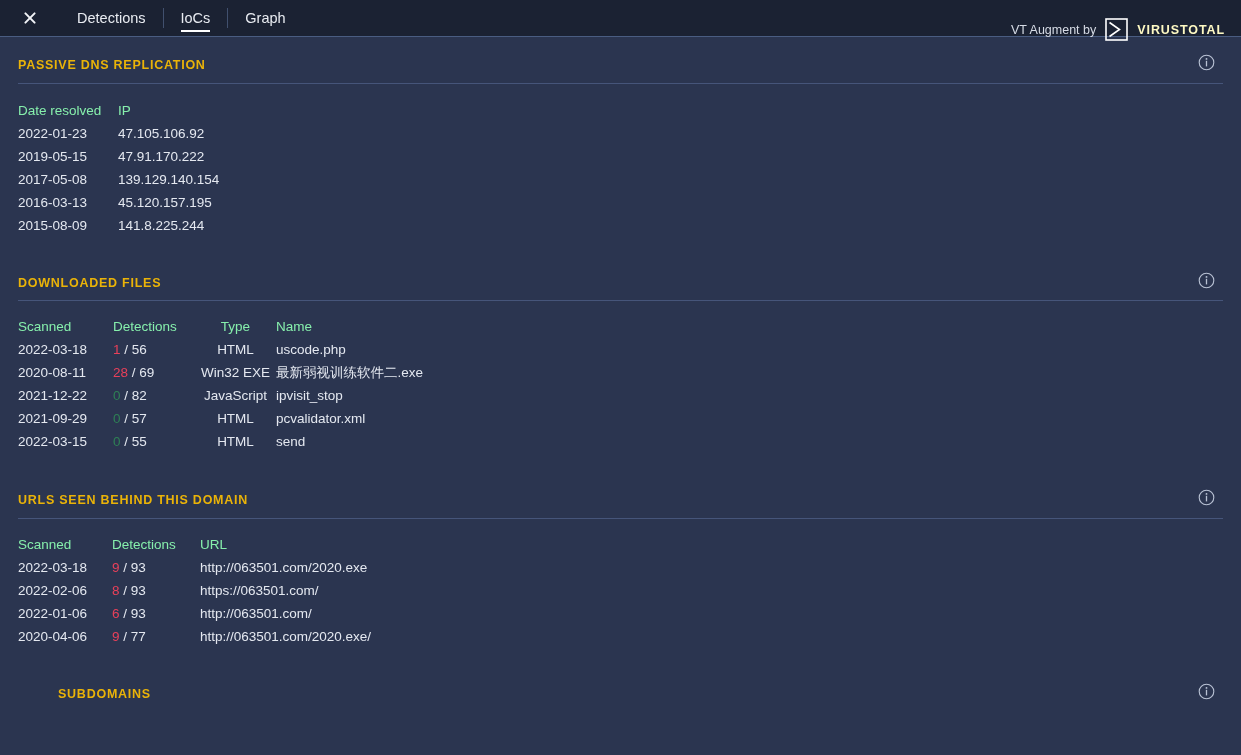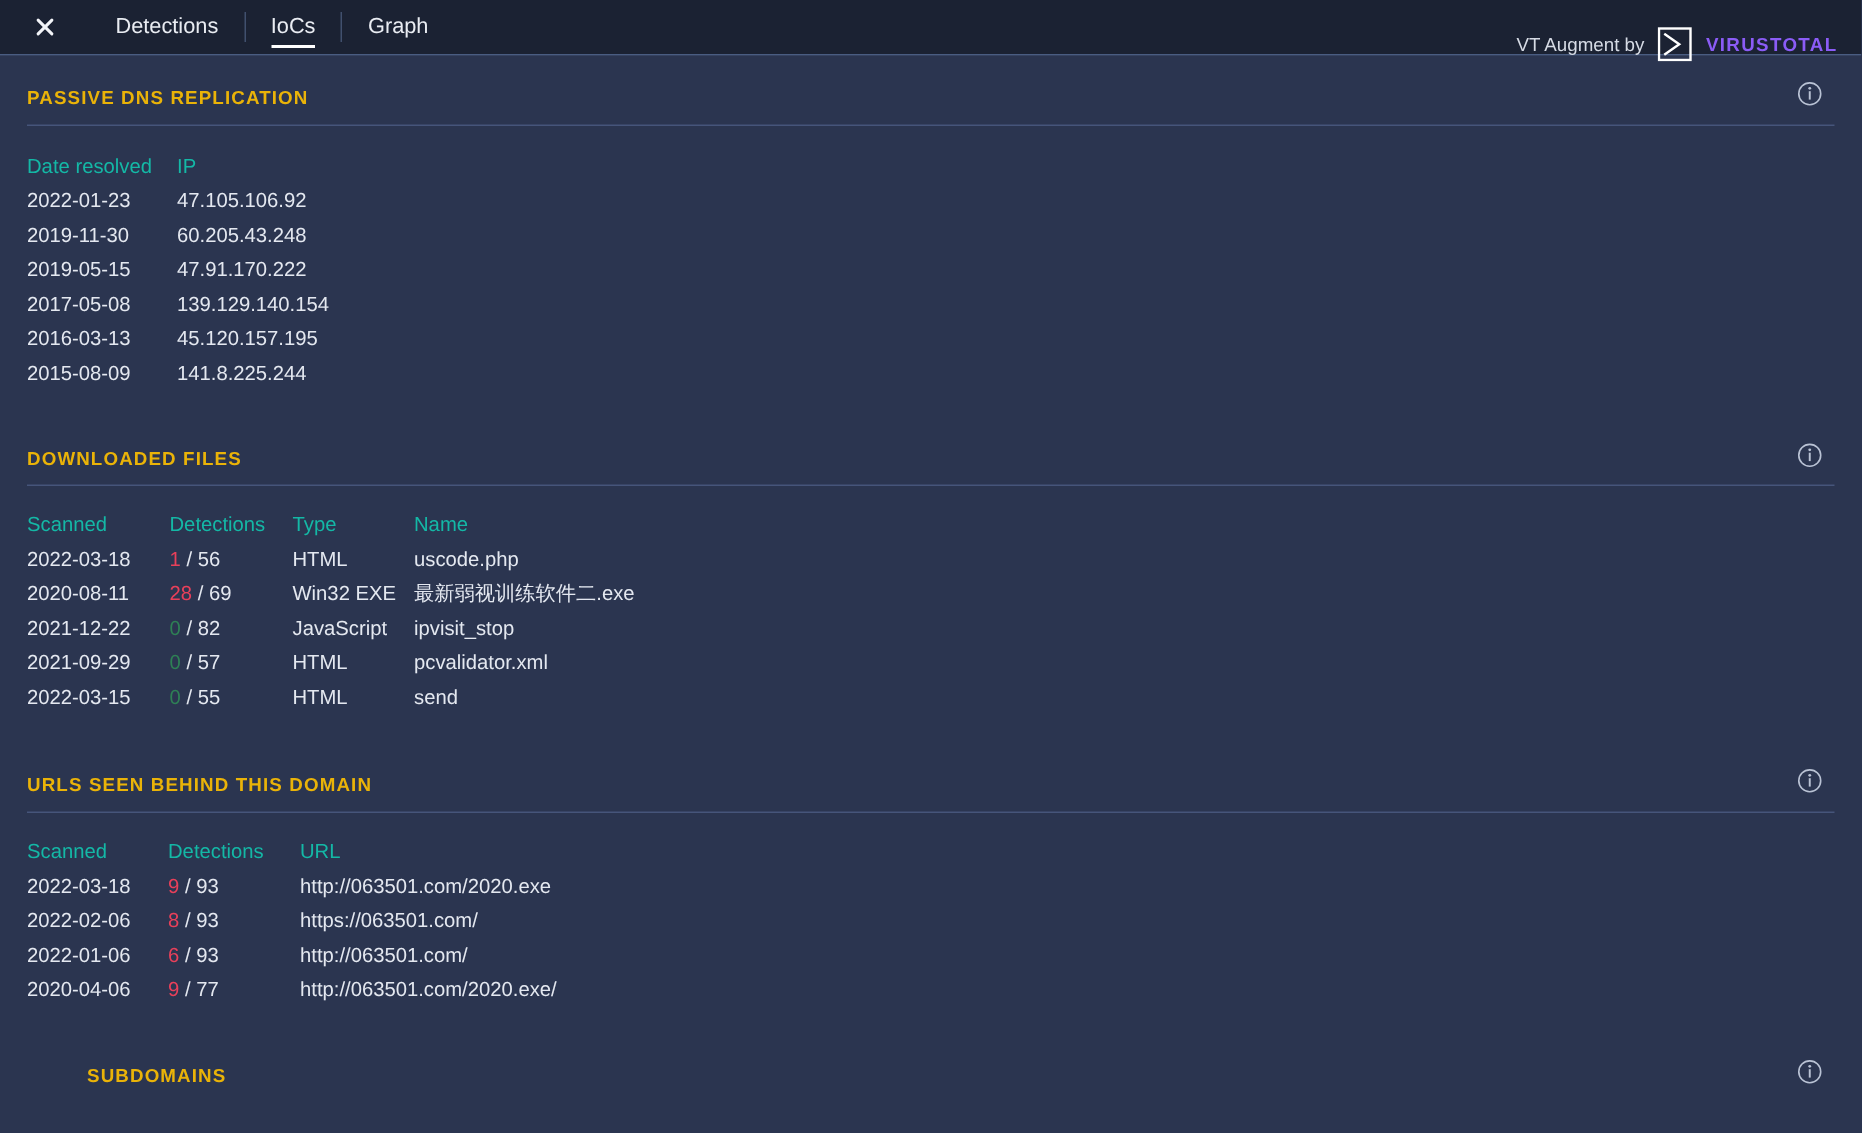--- a/index.html
+++ b/index.html
@@ -87,21 +87,21 @@
     align-items: center;
     gap: 9px;
     font-size: 12.5px;
     color: #d6dbe5;
   }
   .brand-logo { display: block; }
   .brand-name {
     font-size: 12.5px;
     font-weight: bold;
     letter-spacing: 0.9px;
-    color: #8b5cf6;
+    color: #fef9c3;
   }
 
   
   .content { padding: 0; }
 
   .section { padding: 0 18px; }
 
   .section-head {
     position: relative;
     padding-top: 22px;
@@ -136,32 +136,32 @@
   th, td {
     text-align: left;
     font-weight: normal;
     font-size: 13.5px;
     padding: 0;
     height: 23px;
     vertical-align: middle;
     white-space: nowrap;
     color: #e4e8f0;
   }
-  th { color: #14b8a6; }
+  th { color: #86efac; }
 
   .det-pos { color: #e8405a; }
   .det-zero { color: #2e8055; }
   .det-sep { color: #e4e8f0; }
 
   
   .t-dns td:nth-child(1), .t-dns th:nth-child(1) { width: 100px; }
 
   .t-files td:nth-child(1), .t-files th:nth-child(1) { width: 95px; }
   .t-files td:nth-child(2), .t-files th:nth-child(2) { width: 82px; }
-  .t-files td:nth-child(3), .t-files th:nth-child(3) { width: 81px; }
+  .t-files td:nth-child(3), .t-files th:nth-child(3) { width: 81px; text-align: center; }
 
   .t-urls td:nth-child(1), .t-urls th:nth-child(1) { width: 94px; }
   .t-urls td:nth-child(2), .t-urls th:nth-child(2) { width: 88px; }
 
   .sec-dns   table { margin-top: 15px; }
   .sec-files table { margin-top: 14px; }
   .sec-urls  table { margin-top: 14px; }
 
   .sec-files { margin-top: 18px; }
   .sec-urls  { margin-top: 19px; }
@@ -216,24 +216,20 @@
           <th>Date resolved</th>
           <th>IP</th>
         </tr>
       </thead>
       <tbody>
         <tr>
           <td>2022-01-23</td>
           <td>47.105.106.92</td>
         </tr>
         <tr>
-          <td>2019-11-30</td>
-          <td>60.205.43.248</td>
-        </tr>
-        <tr>
           <td>2019-05-15</td>
           <td>47.91.170.222</td>
         </tr>
         <tr>
           <td>2017-05-08</td>
           <td>139.129.140.154</td>
         </tr>
         <tr>
           <td>2016-03-13</td>
           <td>45.120.157.195</td>

